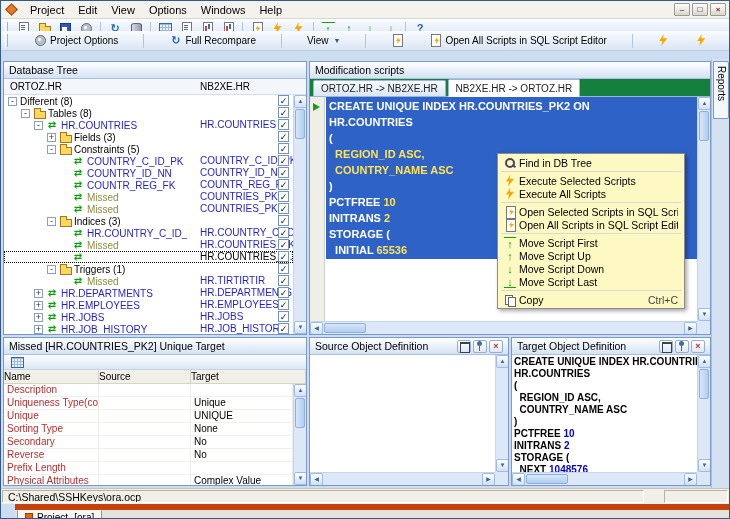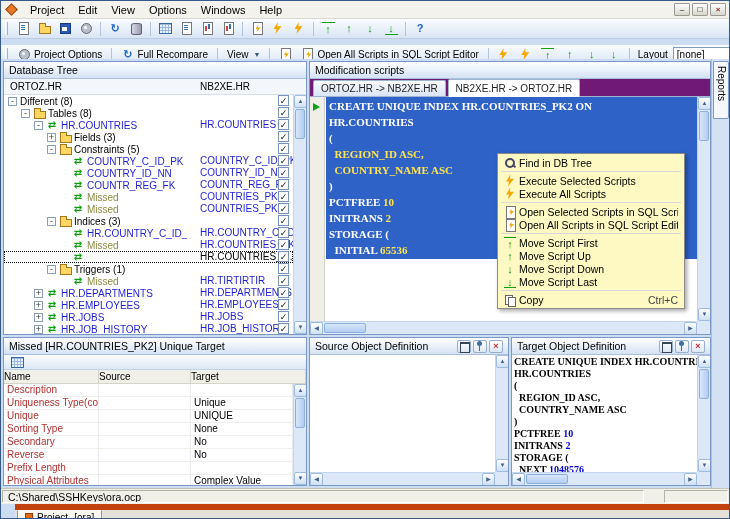--- a/index.html
+++ b/index.html
@@ -9,21 +9,21 @@
 
 
 #menubar{position:absolute;left:0;right:0;top:0;height:18px;background:#f3f2ed;border-bottom:1px solid #d9d8d0;display:flex;align-items:center}
 .app-icon{width:9px;height:9px;background:#e8792c;border:1px solid #9a4a10;transform:rotate(45deg);margin:0 7px 0 6px;flex:none}
 .menu-item{padding:2px 7px;font-size:11px;cursor:default}
 #winbtns{margin-left:auto;display:flex;gap:2px;padding-right:3px}
 .winbtn{width:16px;height:13px;border:1px solid #9a9a93;background:linear-gradient(#fefefe,#d8d6cc);font-size:8px;line-height:11px;text-align:center;border-radius:1px}
 .winbtn.close{color:#8c1f1f;font-weight:bold}
 .toolbar{position:absolute;left:0;right:0;height:20px;background:linear-gradient(#fafcff,#d9e5f4);border-bottom:1px solid #bccde3;display:flex;align-items:center;padding:0 2px;gap:1px}
 #toolbar1{top:18px}
-#toolbar2{top:44px;font-size:10px;gap:2px}
+#toolbar2{top:30px;font-size:10px;gap:18px}
 .tb-grip{width:3px;height:13px;border-left:1px solid #fff;border-right:1px solid #9db4d4;margin:0 4px 0 2px;flex:none}
 .tb-sep{width:1px;height:14px;background:#b4c4dc;margin:0 3px;flex:none}
 .tbtn{width:20px;height:18px;display:flex;align-items:center;justify-content:center;border-radius:2px;flex:none}
 .tbtn2{height:18px;display:flex;align-items:center;gap:3px;padding:0 4px;border-radius:2px;flex:none;white-space:nowrap}
 .dd-arrow{font-size:7px;color:#33567e;margin-left:2px}
 .combo{width:84px;height:16px;background:#fff;border:1px solid #7f9db9;display:flex;align-items:center;padding-left:3px;flex:none}
 
 
 .icon{display:inline-block;width:13px;height:13px;position:relative;flex:none;vertical-align:middle}
 .chico{font-size:11px;line-height:13px;text-align:center;font-weight:bold}
@@ -89,29 +89,29 @@
 
 .vsb{position:absolute;width:13px;background:#dce8f7;border-left:1px solid #c3d6ee}
 .hsb{position:absolute;height:13px;background:#dce8f7;border-top:1px solid #c3d6ee}
 .sbb{position:absolute;width:13px;height:13px;background:linear-gradient(#fefeff,#cfe0f5);border:1px solid #9ebcdf;border-radius:2px;font-size:6px;color:#44628a;text-align:center;line-height:11px}
 .sbu{top:0;left:0}.sbd{bottom:0;left:0}.sbl{left:0;top:0}.sbr{right:0;top:0}
 .sbth{position:absolute;left:1px;right:1px;top:14px;height:30px;background:linear-gradient(90deg,#d7e6fa,#b3cdf0);border:1px solid #8fb0da;border-radius:2px}
 .sbhth{position:absolute;top:1px;bottom:1px;left:14px;width:42px;background:linear-gradient(#d7e6fa,#b3cdf0);border:1px solid #8fb0da;border-radius:2px}
 .sbcorner{position:absolute;right:0;bottom:0;width:13px;height:13px;background:#dce8f7}
 
 
-.tabsbar{position:absolute;left:0;right:0;top:17px;height:18px;background:#701a75;border-bottom:1px solid #9db4d4;display:flex;align-items:flex-end;padding-left:3px;gap:2px}
+.tabsbar{position:absolute;left:0;right:0;top:17px;height:18px;background:#15803d;border-bottom:1px solid #9db4d4;display:flex;align-items:flex-end;padding-left:3px;gap:2px}
 .tab{height:16px;padding:0 7px;font-size:10px;display:flex;align-items:center;background:linear-gradient(#f8fbff,#d9e5f4);border:1px solid #9db4d4;border-bottom:none;border-radius:2px 2px 0 0;color:#222;white-space:nowrap}
 .tab.active{height:18px;background:#fff;margin-bottom:-1px;border-bottom:1px solid #fff}
 .sql-wrap{position:absolute;left:0;right:0;top:35px;bottom:0;background:#fff}
 .sql-gutter{position:absolute;left:0;top:0;bottom:13px;width:15px;background:#efefe7;border-right:1px solid #d0d0c8}
 .sql-marker{position:absolute;left:3px;top:6px;width:0;height:0;border-left:7px solid #16a016;border-top:4px solid transparent;border-bottom:4px solid transparent}
 .sql-content{position:absolute;left:16px;right:13px;top:0;bottom:13px;overflow:hidden}
 .sql-sel{background:#2e62c6;padding:1px 0 1px 3px}
-.sql-line{white-space:pre;height:16px;line-height:16px;font-family:Liberation Serif, serif;font-size:11px}
+.sql-line{white-space:pre;height:16px;line-height:16px;font-family:Liberation Sans, sans-serif;font-size:11px}
 .sq-kw{color:#fff;font-weight:bold}
 .sq-id{color:#ffe352;font-weight:bold}
 .sq-pl{color:#fff;font-weight:bold}
 
 
 .p-tb{position:absolute;left:0;right:0;top:17px;height:15px;background:linear-gradient(#fafcff,#dde8f5);border-bottom:1px solid #c2d2e8;display:flex;align-items:center;padding-left:3px}
 .grid-hdr{position:absolute;left:0;right:0;top:32px;height:14px;display:flex;background:#f1f0e8;border-bottom:1px solid #d6d4c8;font-size:10px}
 .grid-hdr span{padding-left:0;border-right:1px solid #d6d4c8;line-height:13px}
 .gh1{width:95px}.gh2{width:92px}.gh3{flex:1}
 .grid-body{position:absolute;left:0;top:46px;right:13px;bottom:0;overflow:hidden;background:#fff}

